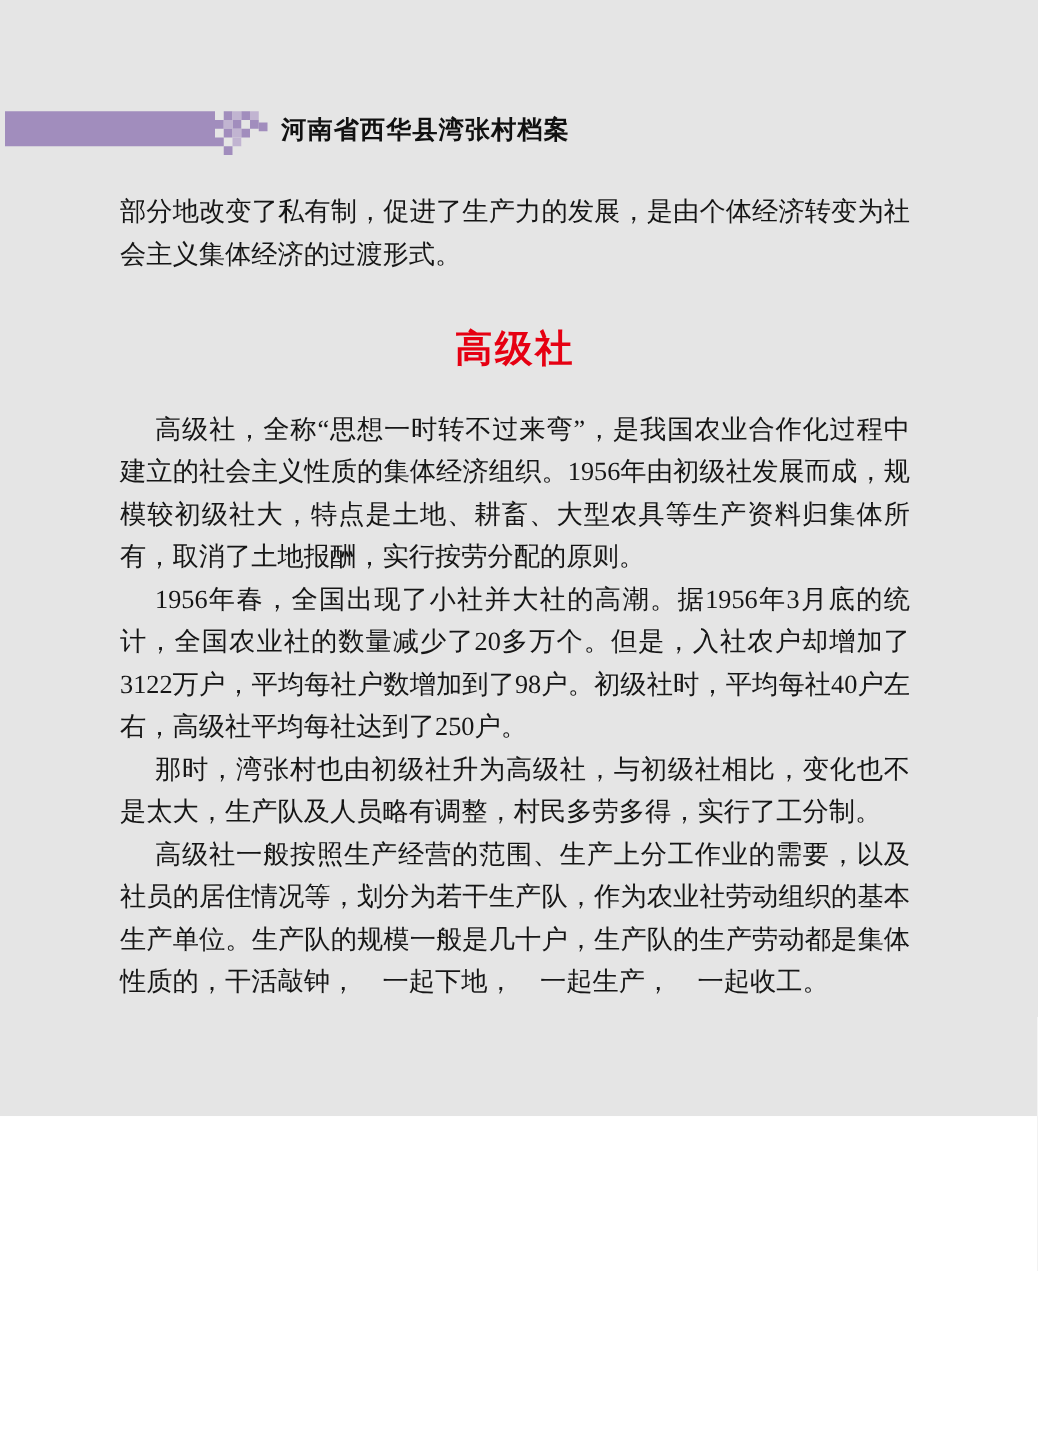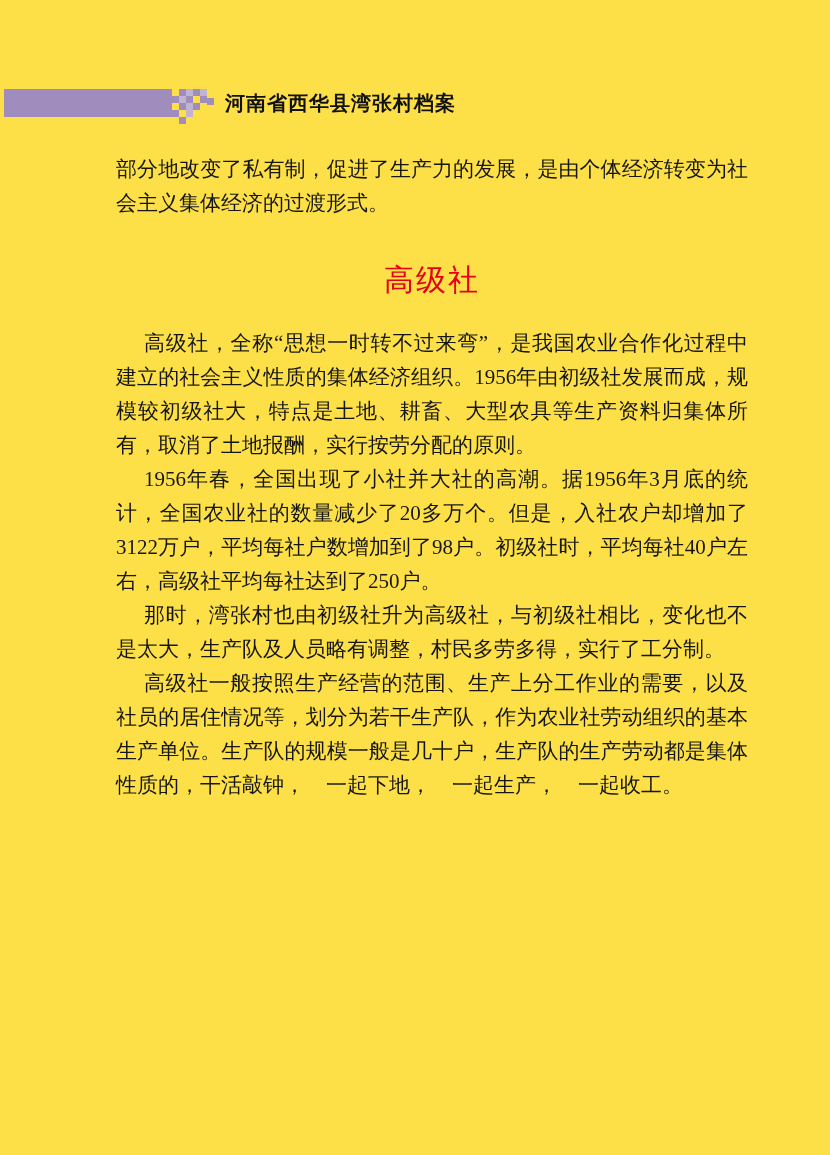--- a/index.html
+++ b/index.html
@@ -1,19 +1,19 @@
 <!DOCTYPE html>
 <html><head>
 <meta charset="utf-8">
 <style>
   html,body{margin:0;padding:0;background:#ffffff;}
   .page{
     position:relative;
-    width:830px;height:1155px;
-    background:#fde047;
+    width:830px;height:893px;
+    background:#e5e5e5;
     overflow:hidden;
     font-family:"Liberation Serif","DejaVu Serif",serif;
     color:#161616;
   }
   
   .hdr-bar{
     position:absolute;left:4px;top:89px;
     width:168px;height:28px;
     background:#a18dbd;
   }
@@ -26,29 +26,28 @@
     margin:0;display:flex;align-items:center;
     font-family:"Liberation Sans","DejaVu Sans",sans-serif;
     font-size:20px;font-weight:700;letter-spacing:1px;color:#111111;
     white-space:nowrap;
   }
   
   .doc{
     position:absolute;left:96px;top:152px;width:632px;
     font-size:21px;line-height:34px;
     text-align:justify;
-    margin-left:20px;
   }
   .doc p{margin:0;text-indent:28px;}
   .doc p.noindent{text-indent:0;}
   .sec-head{
     margin:40px 0 26px 0;
     text-align:center;
     font-family:"Liberation Sans","DejaVu Sans",sans-serif;
-    font-size:30px;line-height:40px;font-weight:400;
+    font-size:30px;line-height:40px;font-weight:700;
     letter-spacing:2px;
     color:#e60012;
     text-indent:0;
   }
 </style>
 </head>
 <body>
 
 <div class="page">
 

